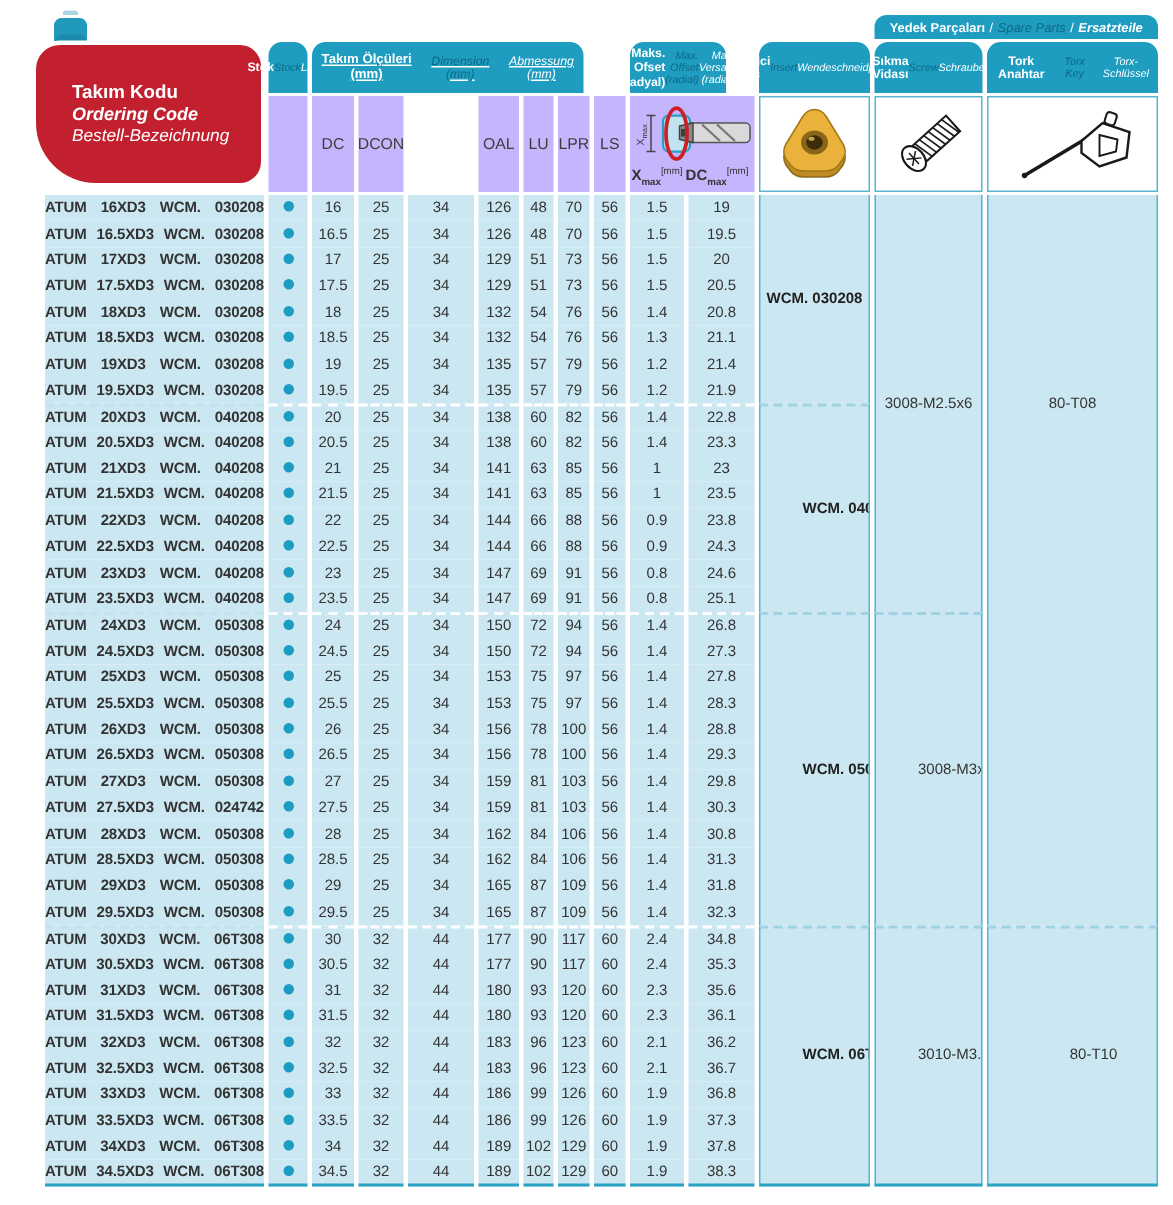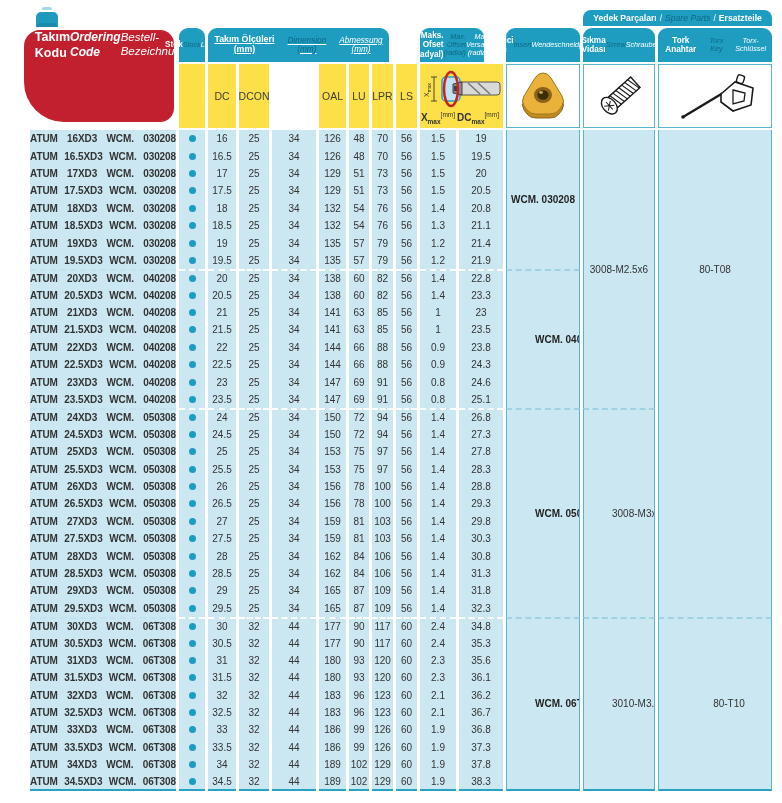--- a/index.html
+++ b/index.html
@@ -15,35 +15,35 @@
   .band .l-de { font-style:italic; font-size:8.2px; }
   .band.small .l-tr { font-size:8.2px; }
   .band.small .l-en, .band.small .l-de { font-size:7.2px; }
 
   .yedekbar { position:absolute; left:583px; top:10px; width:189px; height:16px;
               background:#1e9dc0; border-radius:8px 8px 0 0; color:#fff;
               display:flex; align-items:center; justify-content:center;
               font-size:8.6px; white-space:nowrap; }
   .yedekbar .b { font-weight:bold; }
   .yedekbar .e { font-style:italic; color:rgba(12,88,116,0.78); }
-  .yedekbar .d { font-weight:bold; }
+  .yedekbar .d { font-style:italic; font-weight:bold; }
   .yedekbar .sl { padding:0 3px; }
 
   .codebox { position:absolute; left:24px; top:30px; width:150px; height:92px;
              background:#c2202f; border-radius:16px 14px 14px 40px;
-             box-shadow:0 0 0 3px #fff; color:#fff; display:flex; flex-direction:row;
+             box-shadow:0 0 0 3px #fff; color:#fff; display:flex; flex-direction:column;
              justify-content:center; padding-left:24px; box-sizing:border-box; line-height:1.25; }
   .codebox .l-tr { font-weight:bold; font-size:12.5px; }
   .codebox .l-en { font-weight:bold; font-style:italic; font-size:12px; }
   .codebox .l-de { font-style:italic; font-size:11.5px; }
 
   .pin { position:absolute; left:32px; top:4px; }
 
   
-  .subcell { position:absolute; top:64px; height:64px; background:#fde047;
+  .subcell { position:absolute; top:64px; height:64px; background:#c4b5fd;
              display:flex; align-items:center; justify-content:center;
              font-size:10.5px; color:#3d3d3d; }
   .iconcell { position:absolute; top:64px; height:64px; background:#fff;
               border:1px solid #56b5d2; box-sizing:border-box;
               display:flex; align-items:center; justify-content:center; }
   .ofsetcell { flex-direction:column; justify-content:flex-end; padding-bottom:3px; box-sizing:border-box; }
   .ofset-labels { display:flex; width:100%; }
   .ofset-labels span.lab { display:block; text-align:center; font-size:10px; font-weight:bold; color:#333; white-space:nowrap; }
   .ofset-labels sub { font-size:6.5px; font-weight:bold; }
   .ofset-labels sup { font-size:6.5px; font-weight:normal; vertical-align:4px; }
@@ -512,21 +512,21 @@
           <td class="num">25</td>
           <td class="num">34</td>
           <td class="num">159</td>
           <td class="num">81</td>
           <td class="num">103</td>
           <td class="num">56</td>
           <td class="num">1.4</td>
           <td class="num">29.8</td>
         </tr>
         <tr>
-          <td class="code">ATUM 27.5XD3 WCM. 050308</td>
+          <td class="code">ATUM 27.5XD3 WCM. 024742</td>
           <td class="stok"><span class="dot"></span></td>
           <td class="num">27.5</td>
           <td class="num">25</td>
           <td class="num">34</td>
           <td class="num">159</td>
           <td class="num">81</td>
           <td class="num">103</td>
           <td class="num">56</td>
           <td class="num">1.4</td>
           <td class="num">30.3</td>

